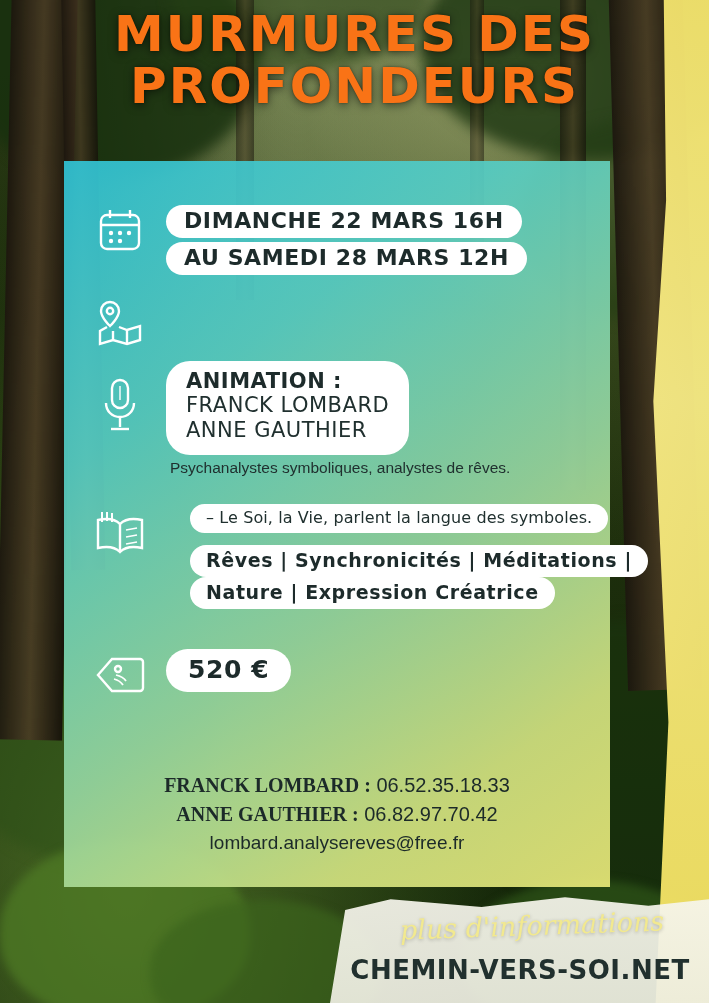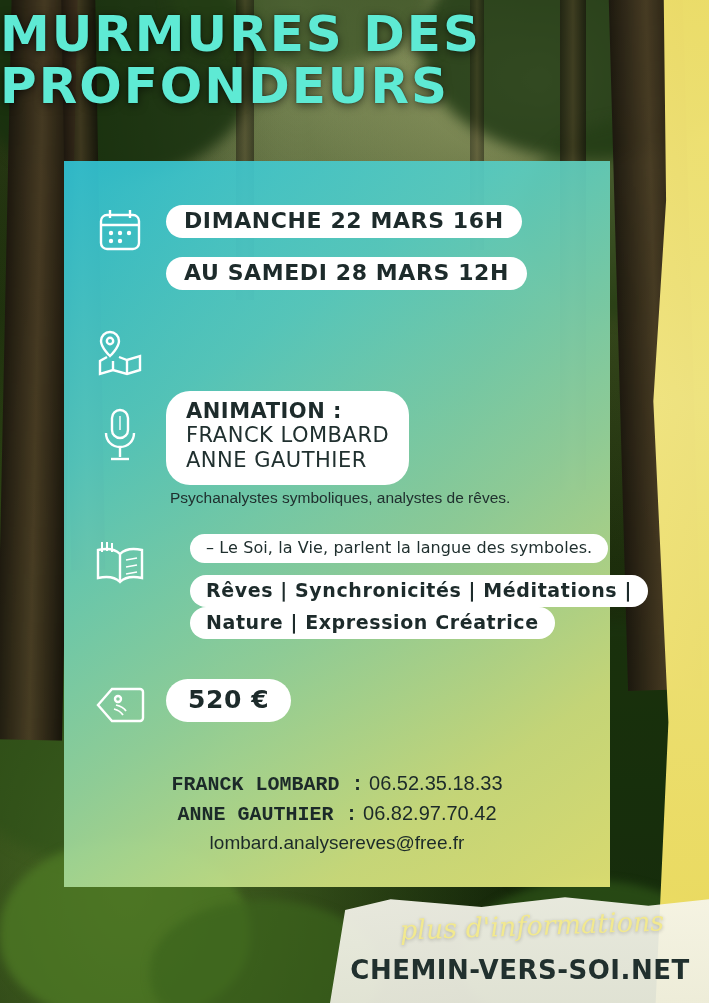--- a/index.html
+++ b/index.html
@@ -75,22 +75,22 @@
     background: linear-gradient(180deg,#f3e36d 0%, #f6ea84 40%, #f2e05f 100%);
     clip-path: polygon(22% 0%, 100% 0%, 100% 100%, 8% 100%, 30% 72%, 4% 40%, 26% 20%);
     opacity: .96;
   }
 
   
   .title {
     position: absolute;
     left: 0; right: 0;
     top: 8px;
-    text-align: left;
-    color: #5eead4;
+    text-align: center;
+    color: #f97316;
     font-family: "DejaVu Sans", sans-serif;
     font-weight: bold;
     letter-spacing: 2px;
     line-height: 1.04;
     text-shadow: 0 2px 10px rgba(0,0,0,0.55), 0 0 2px rgba(0,0,0,0.4);
   }
   .title .l-1 { display: block; font-size: 50px; }
   .title .l-2 { display: block; font-size: 50px; }
 
   
@@ -138,21 +138,21 @@
     border-radius: 26px;
     padding: 5px 18px 7px 18px;
     color: #1d2b2b;
     font-family: "DejaVu Sans", sans-serif;
     font-weight: bold;
     font-size: 22px;
     letter-spacing: 0.6px;
     margin-bottom: 6px;
     white-space: nowrap;
   }
-  .pill.tight { padding: 3px 18px 5px 18px; margin-bottom: 19px; }
+  .pill.tight { padding: 3px 18px 5px 18px; margin-bottom: 4px; }
   .pill.small {
     font-size: 16px;
     font-weight: normal;
     letter-spacing: 0.1px;
     padding: 4px 16px 6px 16px;
     color: #20302f;
   }
   .pill.med {
     font-size: 19px;
     font-weight: bold;
@@ -195,21 +195,21 @@
     position: absolute;
     left: 0; right: 0;
     bottom: 30px;
     text-align: center;
     color: #1c2a29;
   }
   .contacts .c-line {
     font-size: 20px;
     line-height: 1.45;
   }
-  .contacts .c-line b { font-family: Liberation Mono, monospace; }
+  .contacts .c-line b { font-family: Liberation Serif, serif; }
   .contacts .c-mail {
     font-size: 19px;
     line-height: 1.5;
   }
 
   
   .footer-tape {
     position: absolute;
     left: 330px;
     top: 895px;

